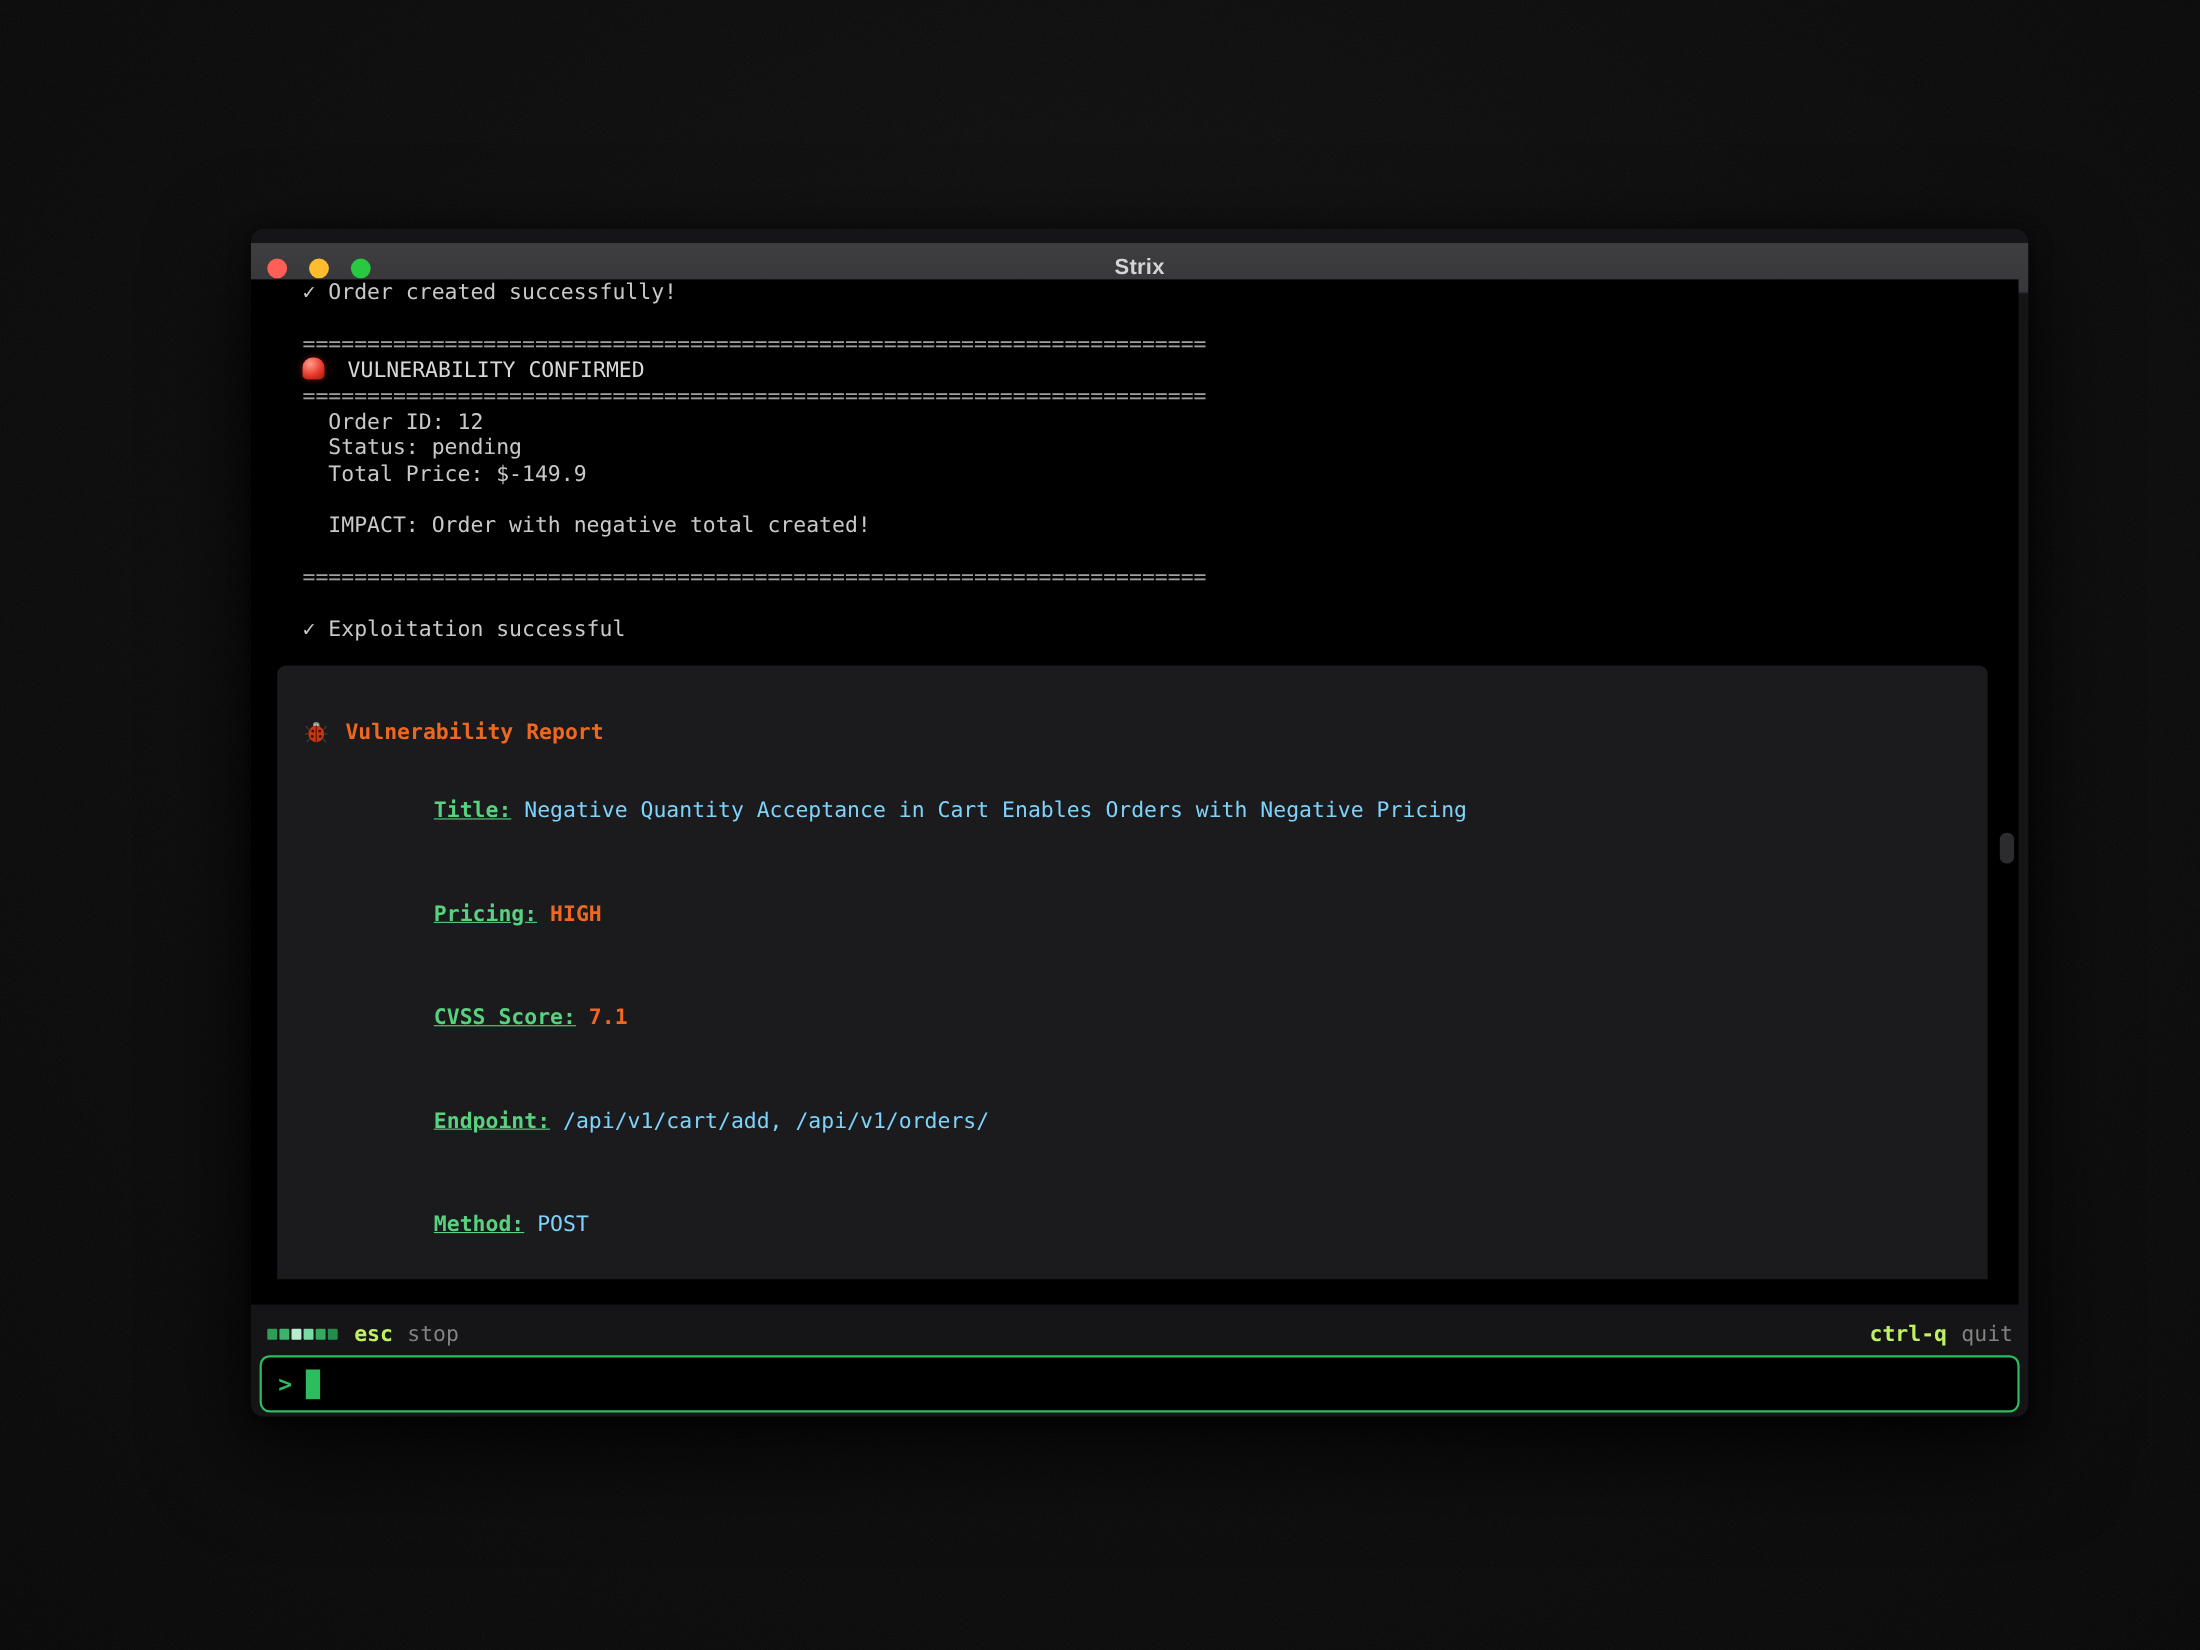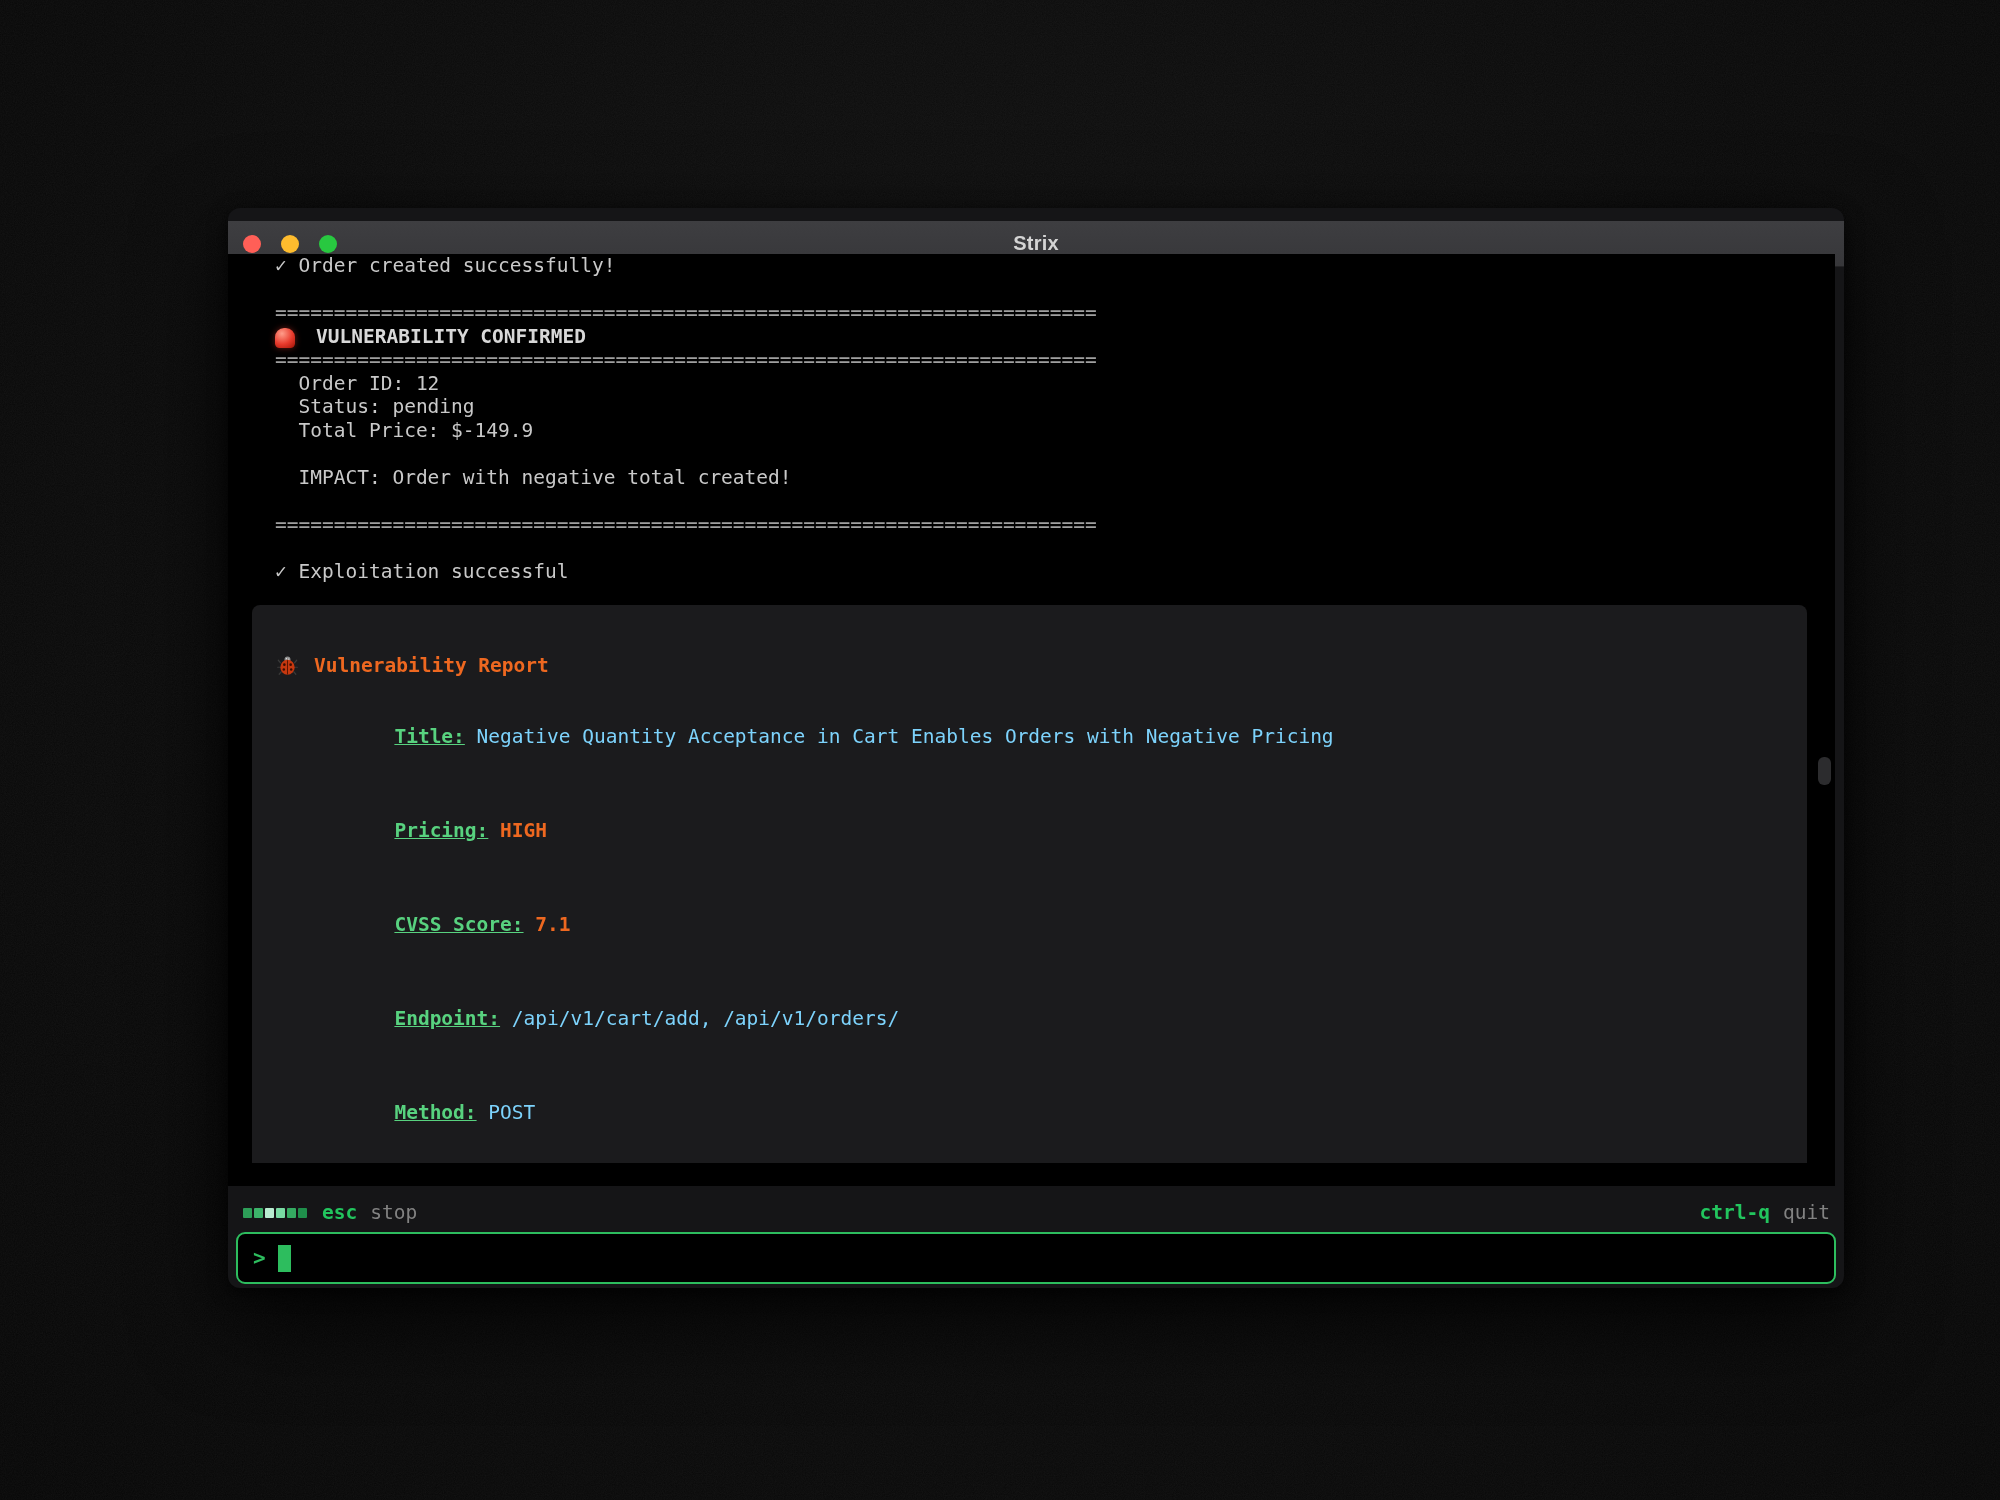--- a/index.html
+++ b/index.html
@@ -39,21 +39,21 @@
     position:absolute; top:46px; left:0; right:9px; height:932px;
     background:#000; overflow:hidden;
   }
   .content-inner { }
   .line {
     white-space:pre; font-size:19.5px; line-height:23.5px; height:23.5px;
     color:#c9c9c9; padding-left:47px;
   }
   .blank { height:23.5px; }
   .sep { color:#a0a0a0; }
-  .vuln-confirmed { display:flex; align-items:flex-end; color:#d8d8d8; font-weight:700; }
+  .vuln-confirmed { display:flex; align-items:flex-start; color:#d8d8d8; font-weight:400; }
   .siren-icon {
     width:20px; height:20px; margin-right:21px; flex:0 0 auto;
     border-radius:45% 45% 22% 22%;
     background: radial-gradient(circle at 35% 28%, #ff9d8a 0%, #e83a2c 55%, #9e1205 100%);
     box-shadow: 0 0 6px rgba(232,58,44,.45);
   }
 
   
   .report {
     margin:22px 28px 0 24px; height:558px; overflow:hidden;
@@ -74,21 +74,21 @@
   }
 
   
   .footer { position:absolute; left:0; right:0; bottom:0; height:102px; }
   .statusrow {
     display:flex; align-items:center; margin-top:13px; height:27px;
     padding:0 14px 0 15px; font-size:19.5px;
   }
   .spinner { display:flex; gap:2px; margin-right:15px; }
   .spinner .sq { width:9px; height:10px; border-radius:1px; display:inline-block; }
-  .key  { color:#22c55e; font-weight:bold; }
+  .key  { color:#bef264; font-weight:bold; }
   .hint { color:#828282; margin-left:13px; }
   .grow { flex:1; }
   .quitkey { margin-right:0; }
   .inputbox {
     position:absolute; left:8px; right:8px; bottom:4px; height:52px;
     border:2px solid #2dbd5e; border-radius:9px; background:#000;
     display:flex; align-items:center; padding-left:15px;
   }
   .prompt { color:#2dbd5e; font-weight:bold; font-size:21px; }
   .cursor { width:13px; height:27px; background:#2dbd5e; margin-left:12px; display:inline-block; }

